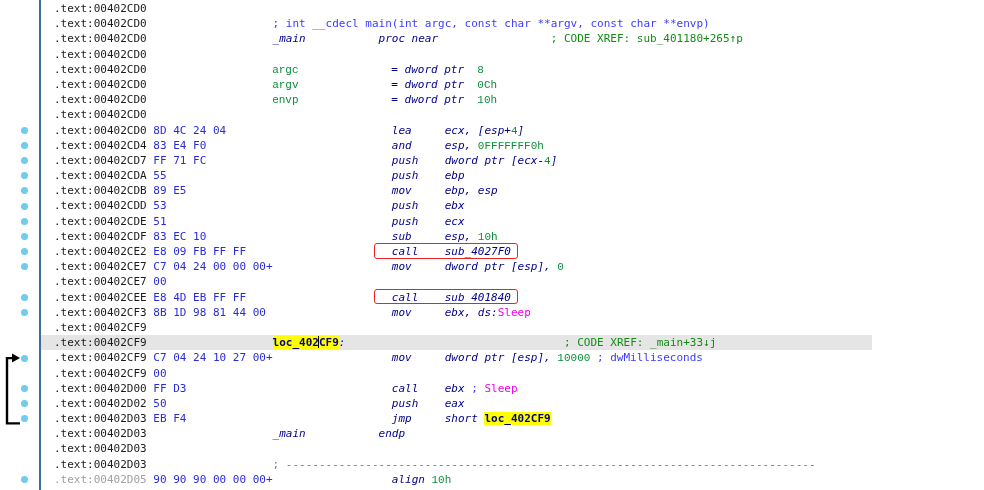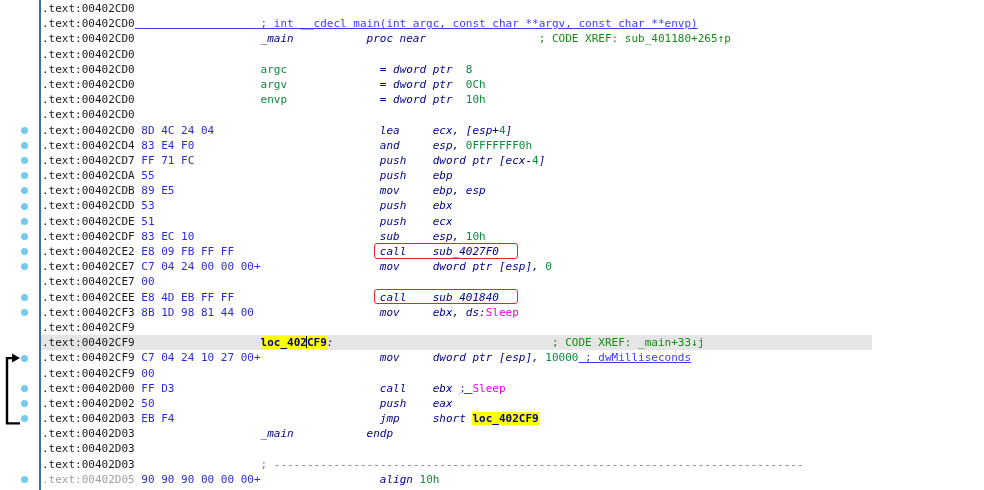--- a/index.html
+++ b/index.html
@@ -12,30 +12,30 @@
     cursor:text;
   }
   
   #gutter { position:absolute; left:0; top:0; width:41px; height:490px; background:#fff; }
   #gutter-border { position:absolute; left:39px; top:0; width:2px; height:490px; background:var(--border-blue,#3a6ea5); }
   .dot { position:absolute; left:21px; width:7px; height:7px; border-radius:50%;
          background:var(--dot-blue,#70cbec); }
   #arrow-svg { position:absolute; left:0; top:0; }
   
   #listing { position:absolute; left:41px; top:1px; width:943px; white-space:pre; }
-  .row { position:relative; height:15.2px; width:831px; padding-left:1px; }
+  .row { position:relative; height:15.2px; width:831px; padding-left:13px; }
   .row.cur { background:var(--curline,#e5e5e5); }
   .addr  { color:var(--addr,#1a1a1a); }
   .gaddr { color:var(--addr-gray,#a0a0a0); }
   .byt   { color:var(--bytes,#2b2bd6); }
   .navy  { color:var(--code,#00008b);font-style:italic; }
-  .grn   { color:var(--num-green,#0c8c3c); }
+  .grn   { color:var(--num-green,#0c8c3c);font-family:Liberation Mono, monospace; }
   .xref  { color:var(--xref-green,#128c12);text-align:right; }
   .mag   { color:var(--import-magenta,#f000f0); }
-  .cblue { color:var(--comment-blue,#3c3cff);text-decoration:underline; }
+  .cblue { color:var(--comment-blue,#3c3cff); }
   .gray  { color:var(--sep-gray,#7a7a7a); }
   .t     { color:#1a1a1a; }
   .hl    { background:var(--hl-yellow,#ffff00); color:var(--code,#00008b);font-weight:bold; }
   .caret { display:inline-block; width:1.5px; height:12px; background:#000;
            vertical-align:-2px; margin:0 -0.75px; }
   .callbox { position:absolute; left:333px; top:-1px; width:144px; height:15.5px;
              border:1.6px solid var(--annot-red,#ee2222); border-radius:3px; pointer-events:none; }
 </style>
 </head>
 <body>

